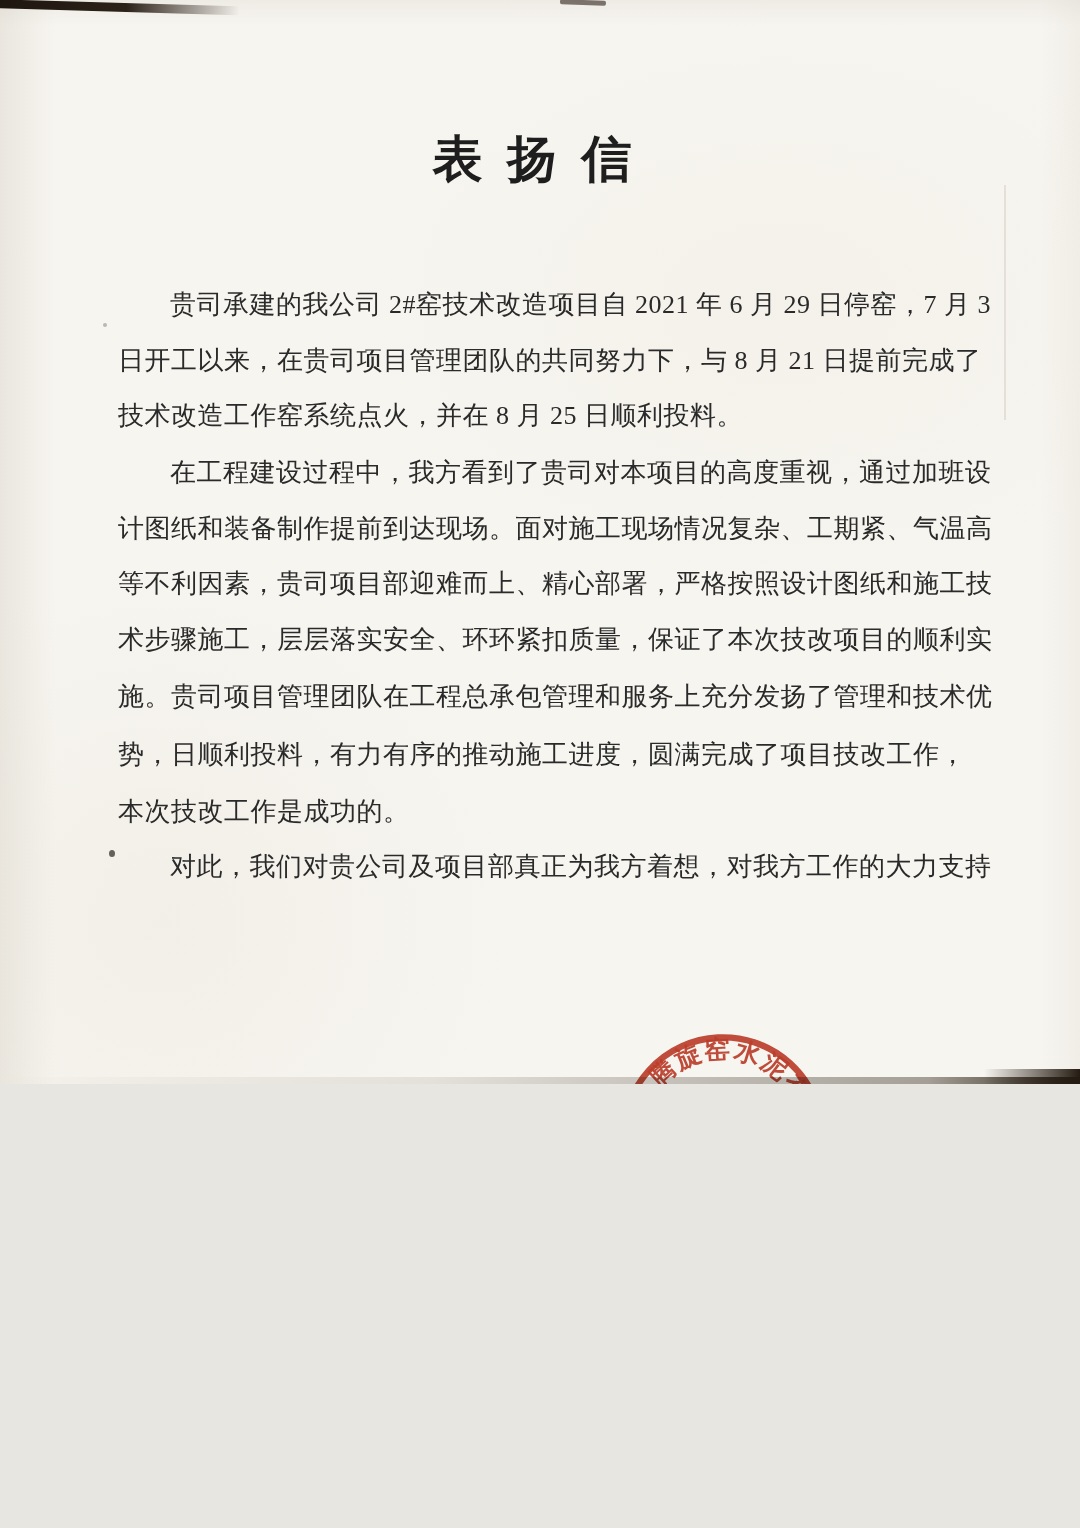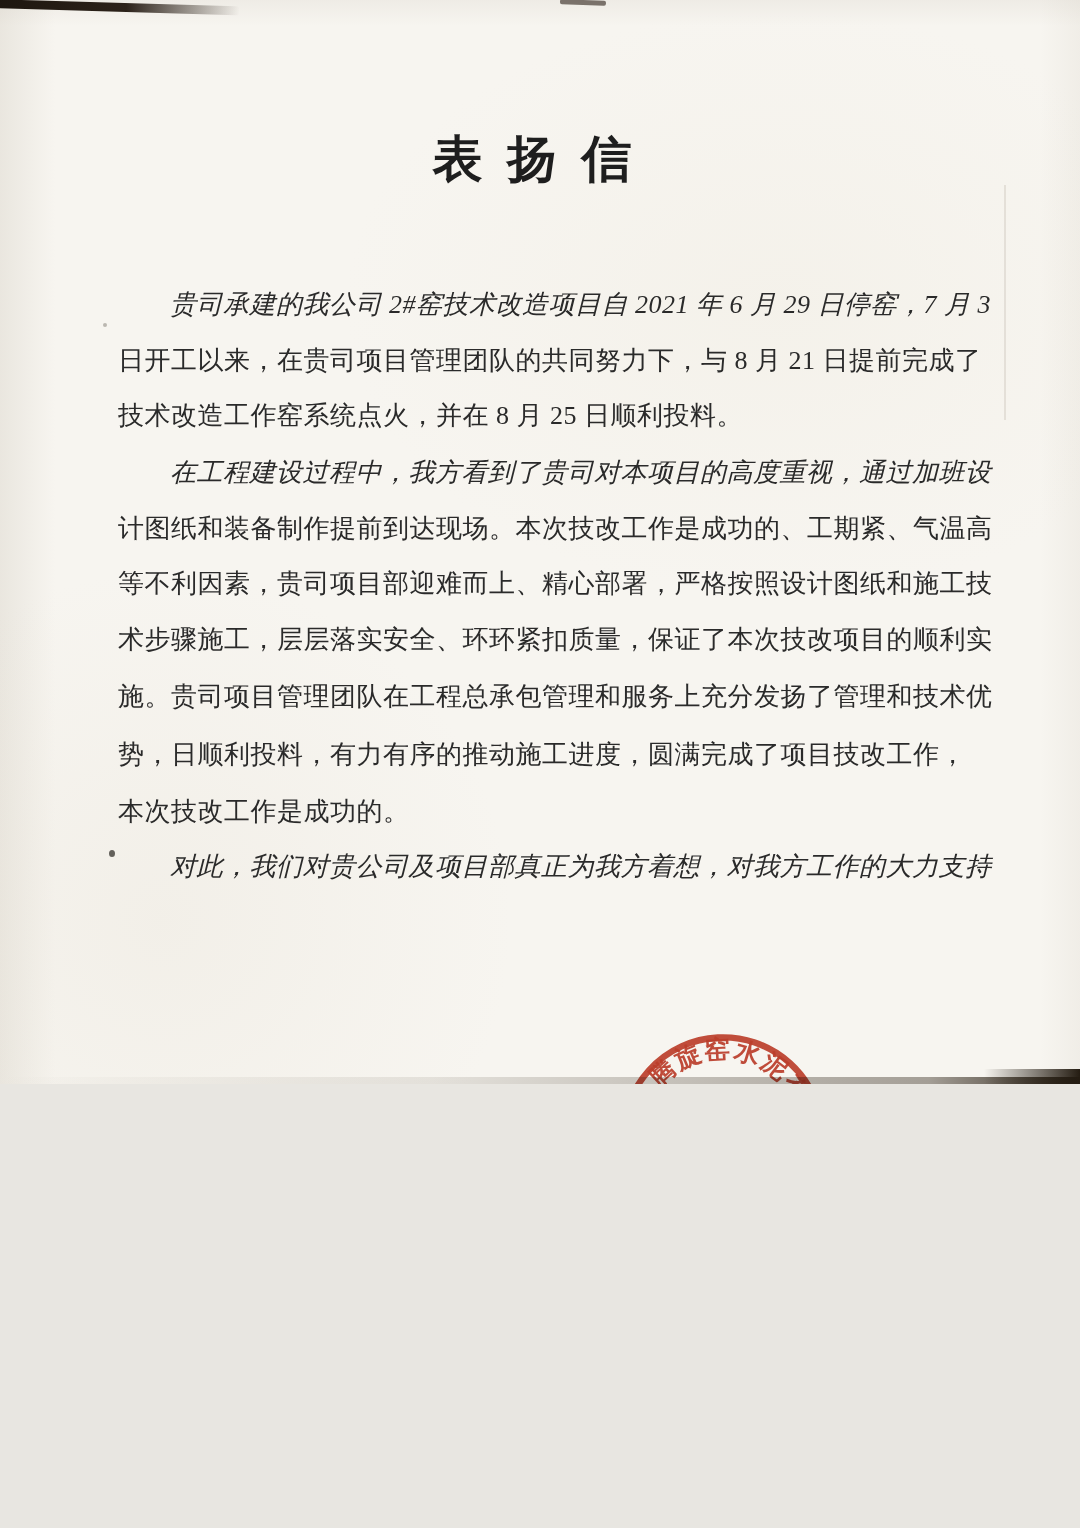--- a/index.html
+++ b/index.html
@@ -29,21 +29,21 @@
 
   .bodyline {
     position:absolute; left:118px; width:848px;
     box-sizing:border-box;
     font-size:26px;
     white-space:nowrap;
     letter-spacing:0.5px;
     color:#2a2a2a;
   }
   .full  { text-align:justify; text-align-last:justify; }
-  .indent{ padding-left:52px;font-style:italic; }
+  .indent{ padding-left:52px; }
 
   .company {
     position:absolute; left:519px; top:1184px;
     font-size:27px; letter-spacing:1px; color:#222;
   }
   .dateline {
     position:absolute; left:572px; top:1243px;
     font-size:26px; letter-spacing:1px; color:#222;
   }
 
@@ -103,21 +103,21 @@
   <div class="corner-br"></div>
 
   <div class="title">表 扬 信</div>
 
 
   <div class="bodyline full indent" style="top:287px">贵司承建的我公司 2#窑技术改造项目自 2021 年 6 月 29 日停窑，7 月 3</div>
   <div class="bodyline full" style="top:343px">日开工以来，在贵司项目管理团队的共同努力下，与 8 月 21 日提前完成了</div>
   <div class="bodyline" style="top:398px">技术改造工作窑系统点火，并在 8 月 25 日顺利投料。</div>
 
   <div class="bodyline full indent" style="top:455px">在工程建设过程中，我方看到了贵司对本项目的高度重视，通过加班设</div>
-  <div class="bodyline full" style="top:511px">计图纸和装备制作提前到达现场。本次技改工作是成功的、工期紧、气温高</div>
+  <div class="bodyline full" style="top:511px">计图纸和装备制作提前到达现场。面对施工现场情况复杂、工期紧、气温高</div>
   <div class="bodyline full" style="top:566px">等不利因素，贵司项目部迎难而上、精心部署，严格按照设计图纸和施工技</div>
   <div class="bodyline full" style="top:622px">术步骤施工，层层落实安全、环环紧扣质量，保证了本次技改项目的顺利实</div>
   <div class="bodyline full" style="top:679px">施。贵司项目管理团队在工程总承包管理和服务上充分发扬了管理和技术优</div>
   <div class="bodyline full" style="top:737px">势，日顺利投料，有力有序的推动施工进度，圆满完成了项目技改工作，</div>
   <div class="bodyline" style="top:794px">本次技改工作是成功的。</div>
 
   <div class="bodyline full indent" style="top:849px">对此，我们对贵公司及项目部真正为我方着想，对我方工作的大力支持</div>
 
   <div class="company">蕉岭县龙腾旋窑水泥有限公司</div>
   <div class="dateline">2021 年 9 月 8 日</div>

